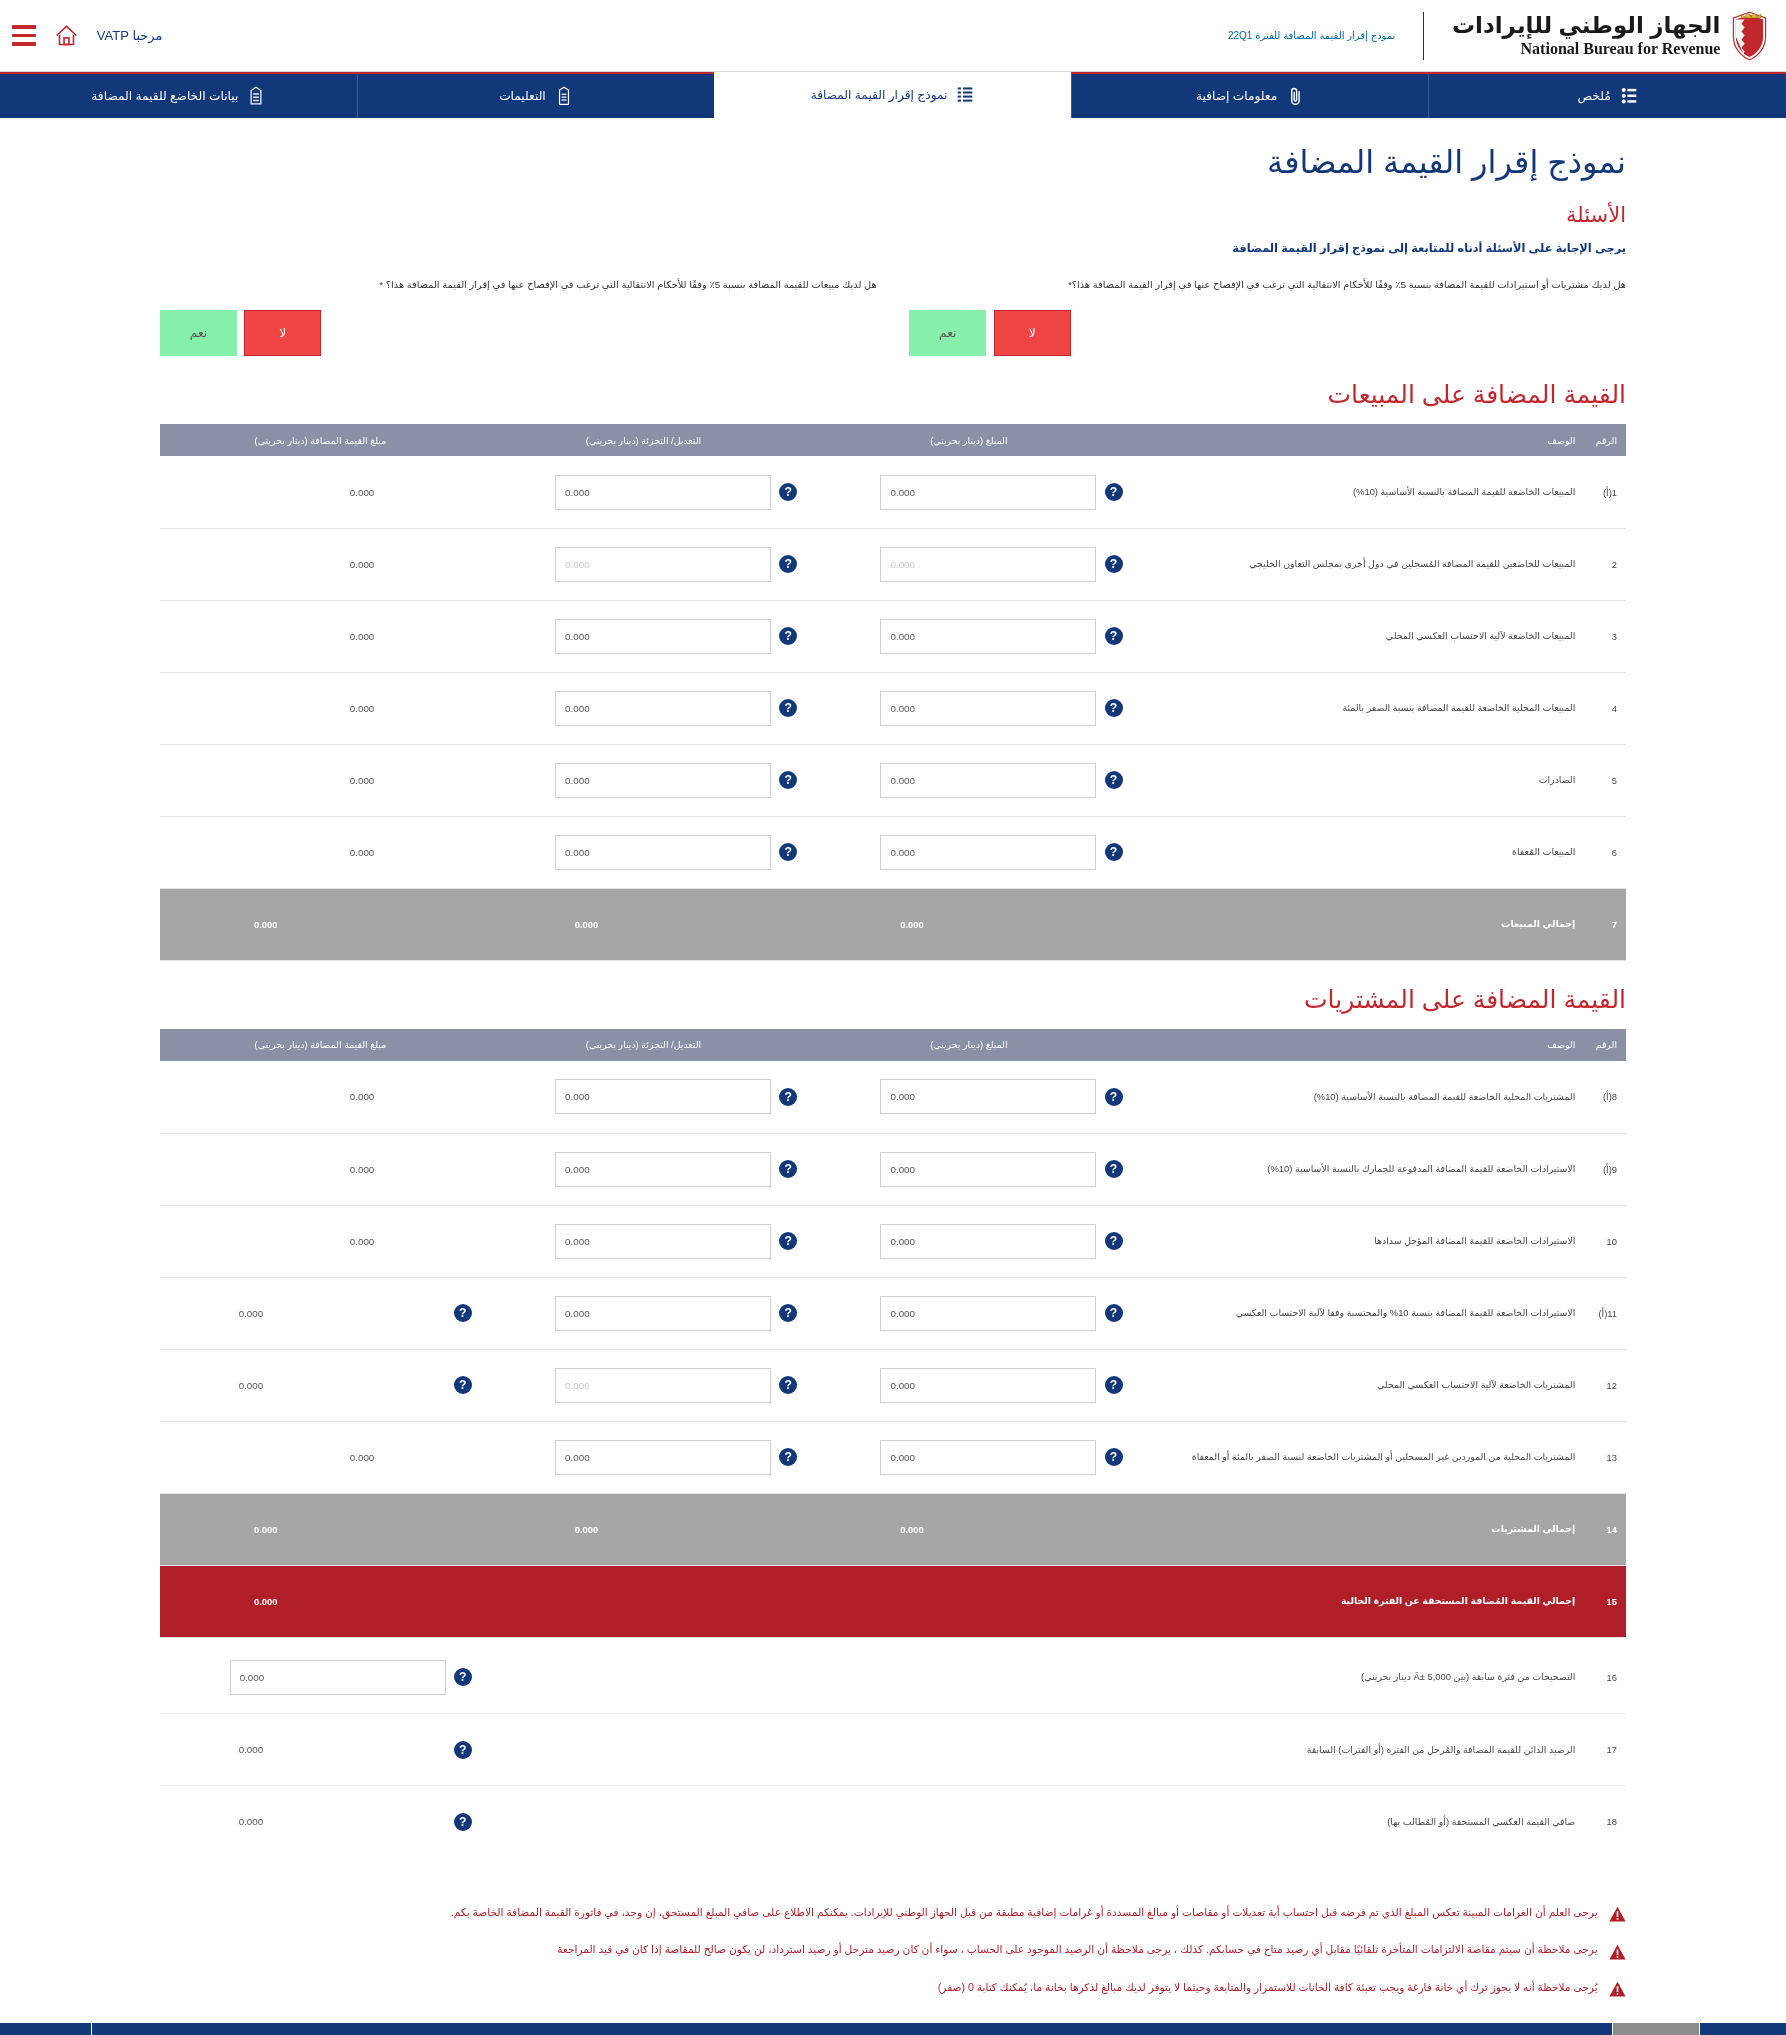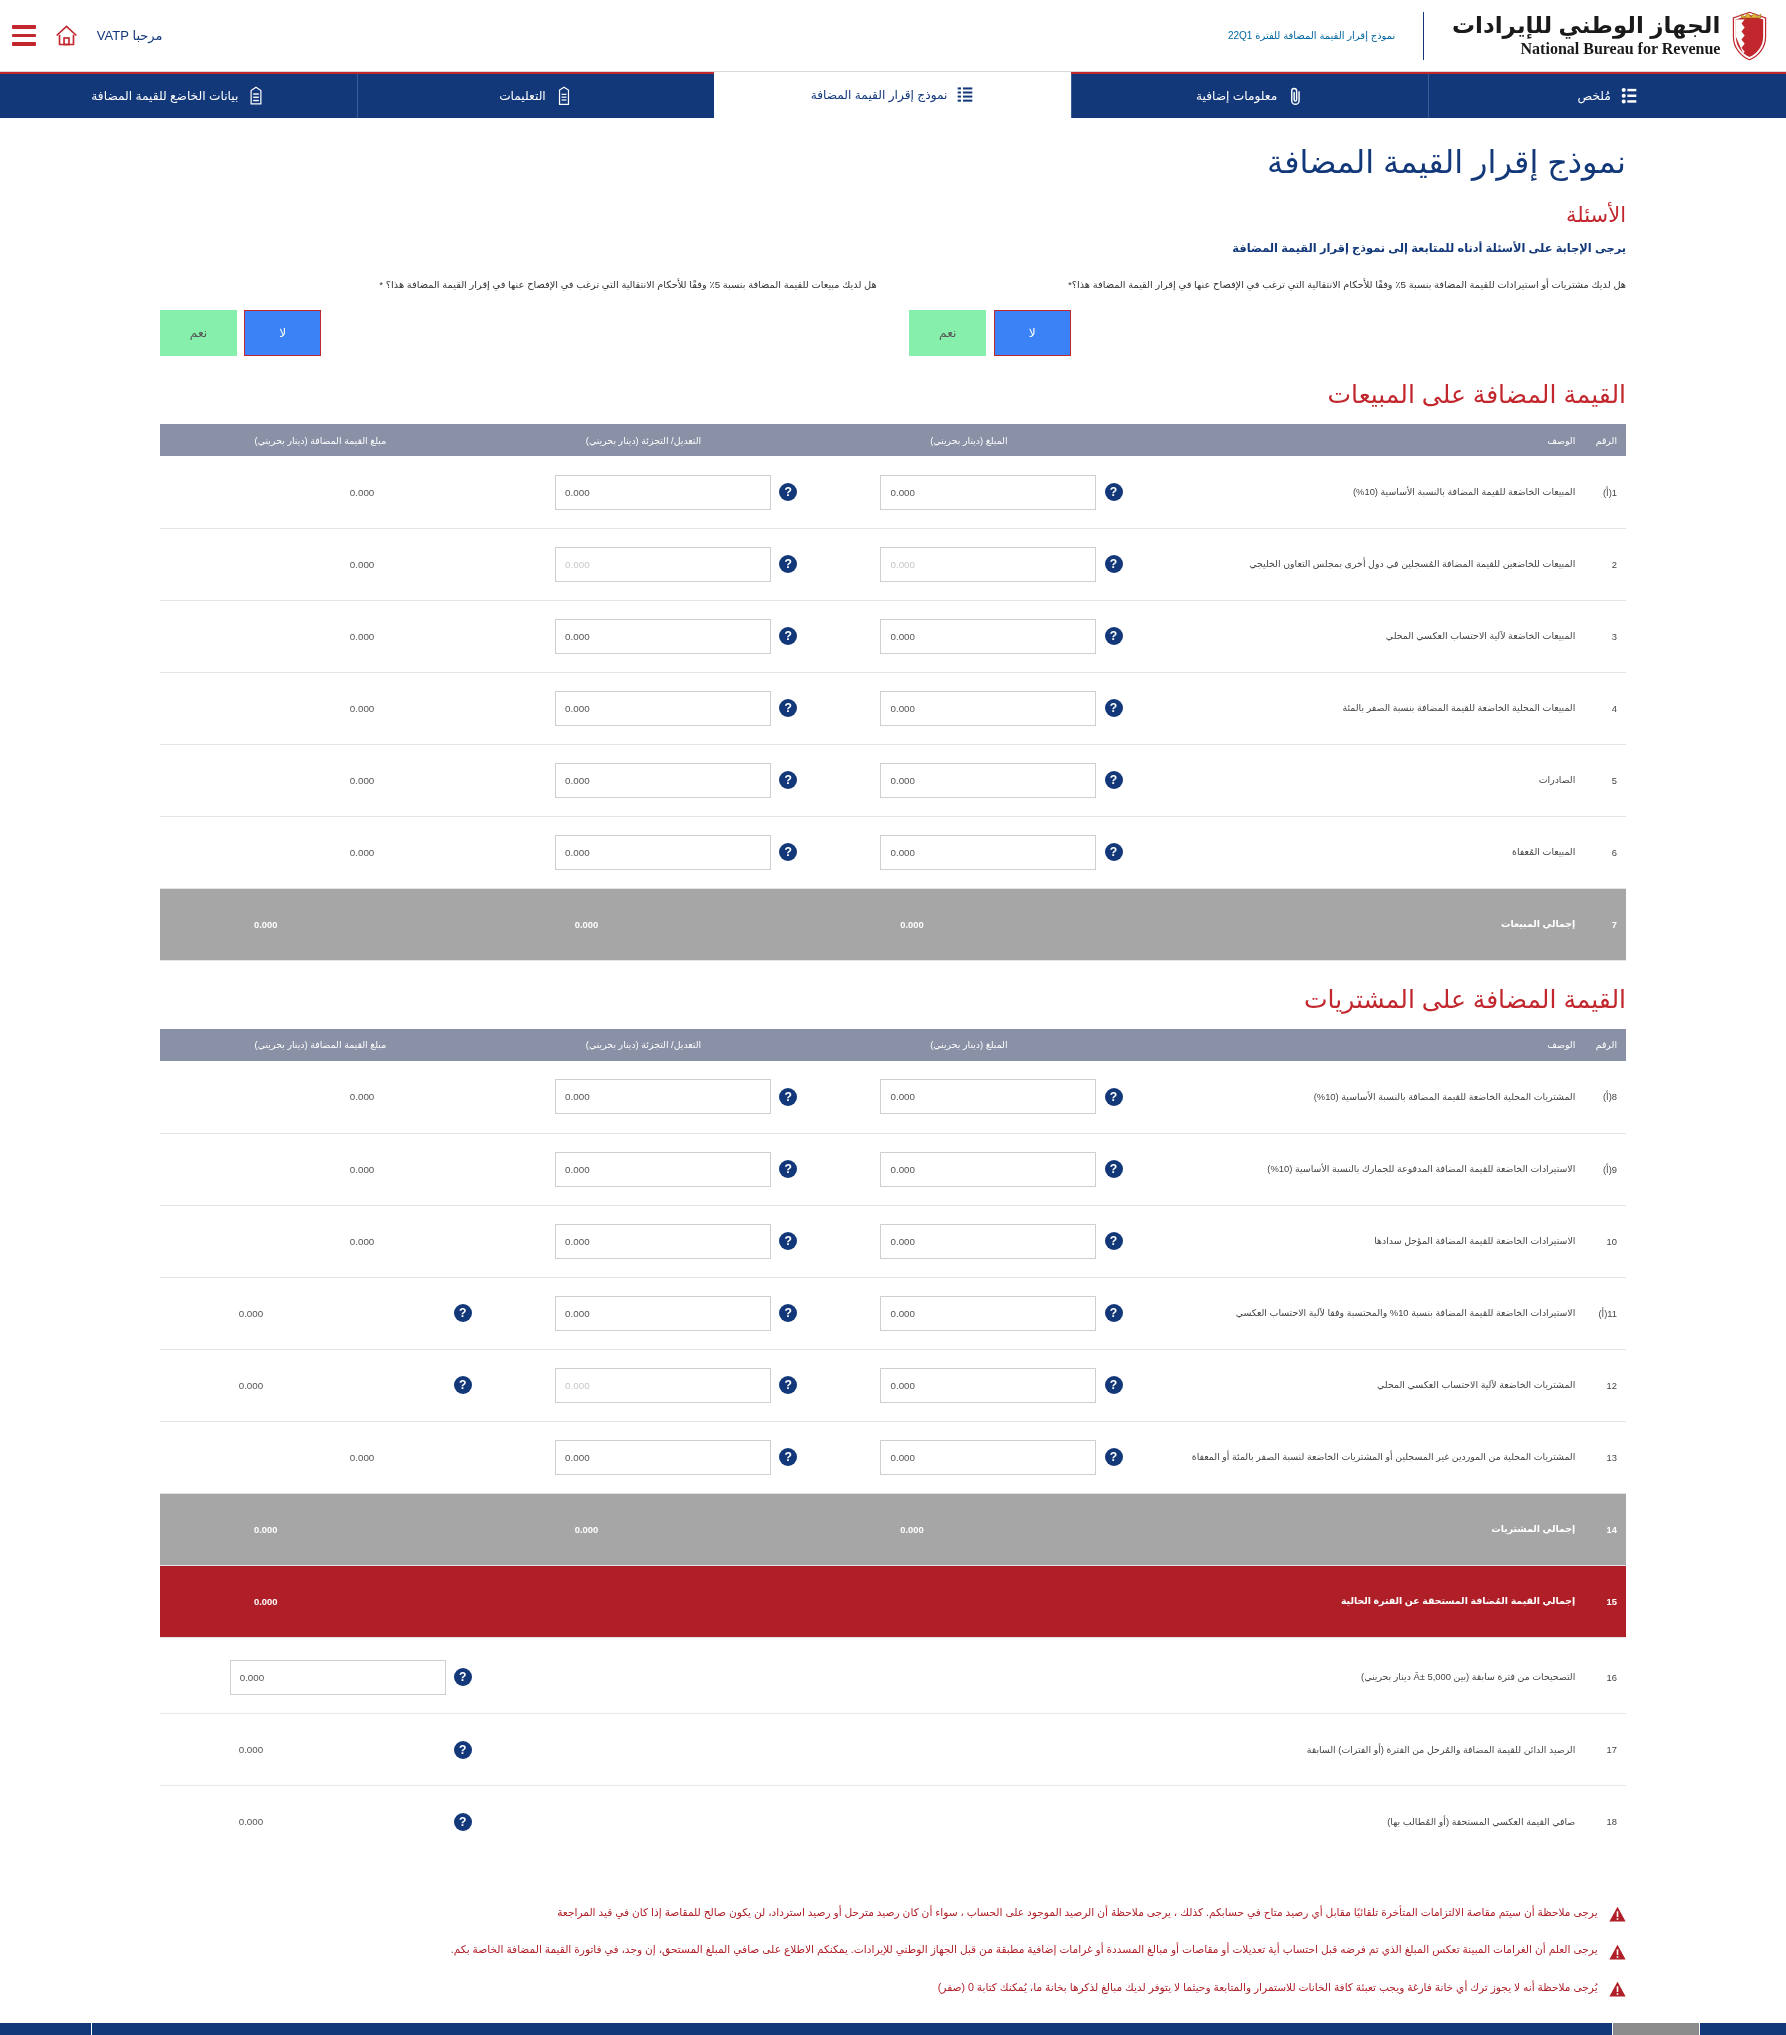--- a/index.html
+++ b/index.html
@@ -102,21 +102,21 @@
     min-height: 32px;
   }
   .btn-yn {
     width: 77px; height: 46px;
     display:flex; align-items:center; justify-content:center;
     font-size: 12.2px;
     cursor:pointer;
     border: 1.6px solid transparent;
   }
   .btn-yn.off { background:#86efac; color:#555; }
-  .btn-yn.on { background:#3b82f6; color:#fff; border-color:#c1272d; }
+  .btn-yn.on { background:#ef4444; color:#fff; border-color:#c1272d; }
   .q-buttons-wrap { display:flex; }
   .q-buttons-inner { margin-right:auto; display:flex; gap:7.3px; }
 
   
   table.vat {
     width: 100%;
     border-collapse: collapse;
     margin-bottom: 4.1px;
     table-layout: fixed;
   }
@@ -706,29 +706,29 @@
       </tbody>
   </table>
 
   <div class="warnings">
     <div class="warn">
       <svg class="tri" viewBox="0 0 42 40">
         <path d="M21 2 L41 38 L1 38 Z" fill="#b01f28"></path>
         <rect x="19" y="13" width="4" height="14" fill="#fff"></rect>
           <rect x="19" y="30" width="4" height="4" fill="#fff"></rect>
       </svg>
-      <div class="wtext">يرجى ملاحظة أن سيتم مقاصة الالتزامات المتأخرة تلقائيًا مقابل أي رصيد متاح في حسابكم. كذلك ، يرجى ملاحظة أن الرصيد الموجود على الحساب ، سواء أن كان رصيد مترحل أو رصيد استرداد، لن يكون صالح للمقاصة إذا كان في قيد المراجعة</div>
+      <div class="wtext">يرجى العلم أن الغرامات المبينة تعكس المبلغ الذي تم فرضه قبل احتساب أية تعديلات أو مقاصات أو مبالغ المسددة أو غرامات إضافية مطبقة من قبل الجهاز الوطني للإيرادات. يمكنكم الاطلاع على صافي المبلغ المستحق، إن وجد، في فاتورة القيمة المضافة الخاصة بكم.</div>
     </div>
     <div class="warn">
       <svg class="tri" viewBox="0 0 42 40">
         <path d="M21 2 L41 38 L1 38 Z" fill="#b01f28"></path>
         <rect x="19" y="13" width="4" height="14" fill="#fff"></rect>
           <rect x="19" y="30" width="4" height="4" fill="#fff"></rect>
       </svg>
-      <div class="wtext">يرجى العلم أن الغرامات المبينة تعكس المبلغ الذي تم فرضه قبل احتساب أية تعديلات أو مقاصات أو مبالغ المسددة أو غرامات إضافية مطبقة من قبل الجهاز الوطني للإيرادات. يمكنكم الاطلاع على صافي المبلغ المستحق، إن وجد، في فاتورة القيمة المضافة الخاصة بكم.</div>
+      <div class="wtext">يرجى ملاحظة أن سيتم مقاصة الالتزامات المتأخرة تلقائيًا مقابل أي رصيد متاح في حسابكم. كذلك ، يرجى ملاحظة أن الرصيد الموجود على الحساب ، سواء أن كان رصيد مترحل أو رصيد استرداد، لن يكون صالح للمقاصة إذا كان في قيد المراجعة</div>
     </div>
     <div class="warn">
       <svg class="tri" viewBox="0 0 42 40">
         <path d="M21 2 L41 38 L1 38 Z" fill="#b01f28"></path>
         <rect x="19" y="13" width="4" height="14" fill="#fff"></rect>
           <rect x="19" y="30" width="4" height="4" fill="#fff"></rect>
       </svg>
       <div class="wtext">يُرجى ملاحظة أنه لا يجوز ترك أي خانة فارغة ويجب تعبئة كافة الخانات للاستمرار والمتابعة وحيثما لا يتوفر لديك مبالغ لذكرها بخانة ما، يُمكنك كتابة 0 (صفر)</div>
     </div>
   </div>

